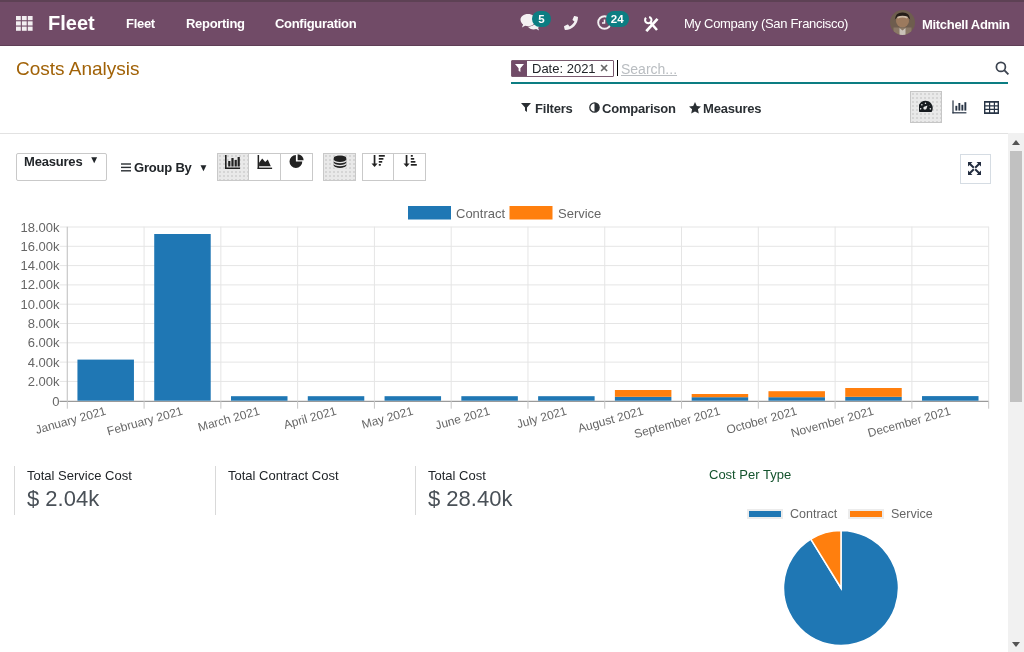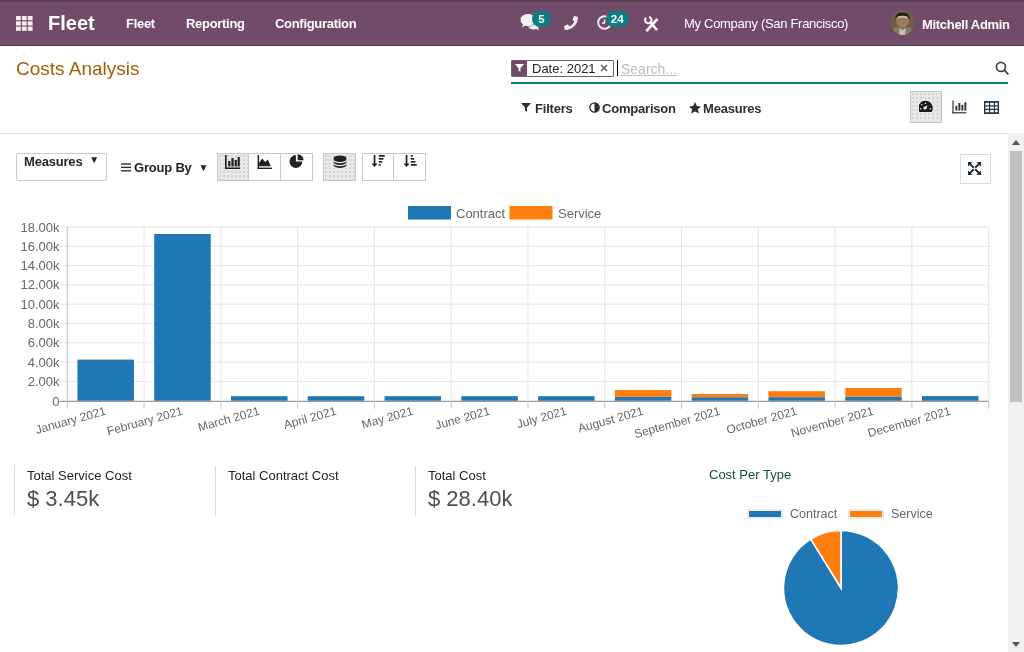--- a/index.html
+++ b/index.html
@@ -343,21 +343,21 @@
         <text x="643.15" y="218.7" text-anchor="end" font-size="12" fill="#666" transform="rotate(-15.5 643.15 214.7)">August 2021</text>
         <text x="719.93" y="218.7" text-anchor="end" font-size="12" fill="#666" transform="rotate(-15.5 719.93 214.7)">September 2021</text>
         <text x="796.7099999999999" y="218.7" text-anchor="end" font-size="12" fill="#666" transform="rotate(-15.5 796.7099999999999 214.7)">October 2021</text>
         <text x="873.49" y="218.7" text-anchor="end" font-size="12" fill="#666" transform="rotate(-15.5 873.49 214.7)">November 2021</text>
         <text x="950.27" y="218.7" text-anchor="end" font-size="12" fill="#666" transform="rotate(-15.5 950.27 214.7)">December 2021</text>
       </g>
 </svg>
 
 <div class="stat" style="left:14px">
   <div class="lbl">Total Service Cost</div>
-  <div class="val">$ 3.45k</div>
+  <div class="val">$ 2.04k</div>
 </div>
 <div class="stat" style="left:215px">
   <div class="lbl">Total Contract Cost</div>
 </div>
 <div class="stat" style="left:415px">
   <div class="lbl">Total Cost</div>
   <div class="val">$ 28.40k</div>
 </div>
 
 <div id="cpt">Cost Per Type</div>

